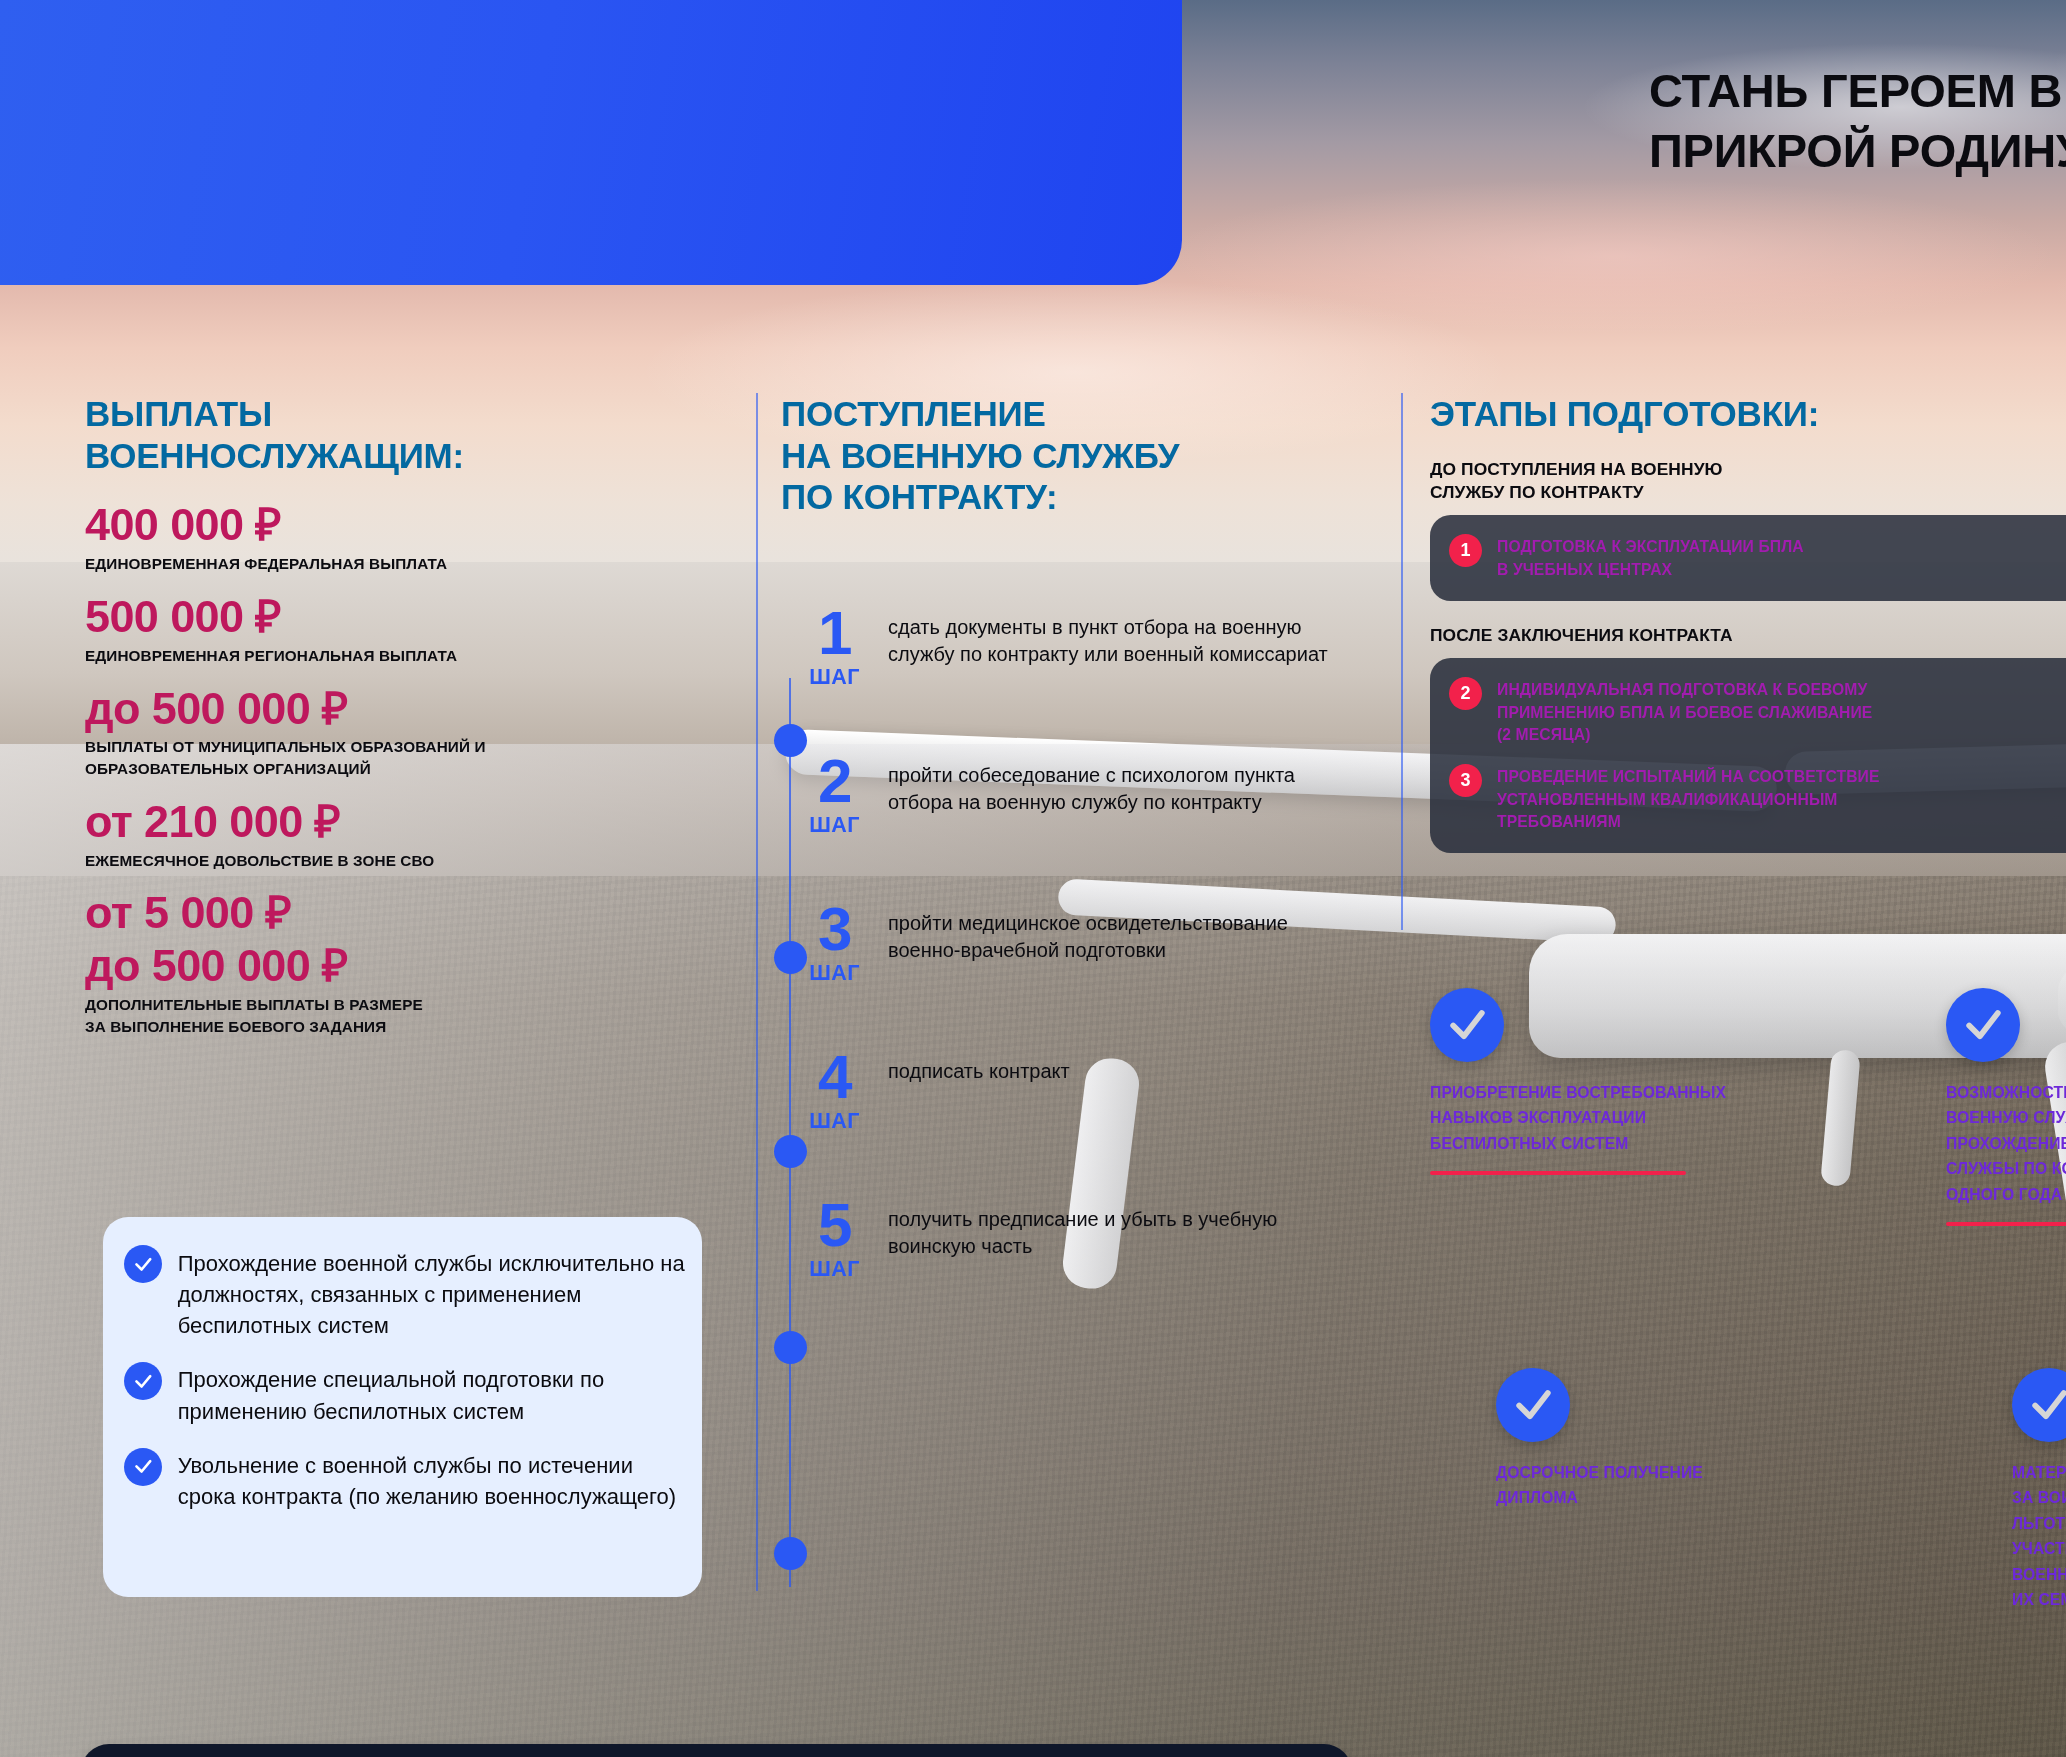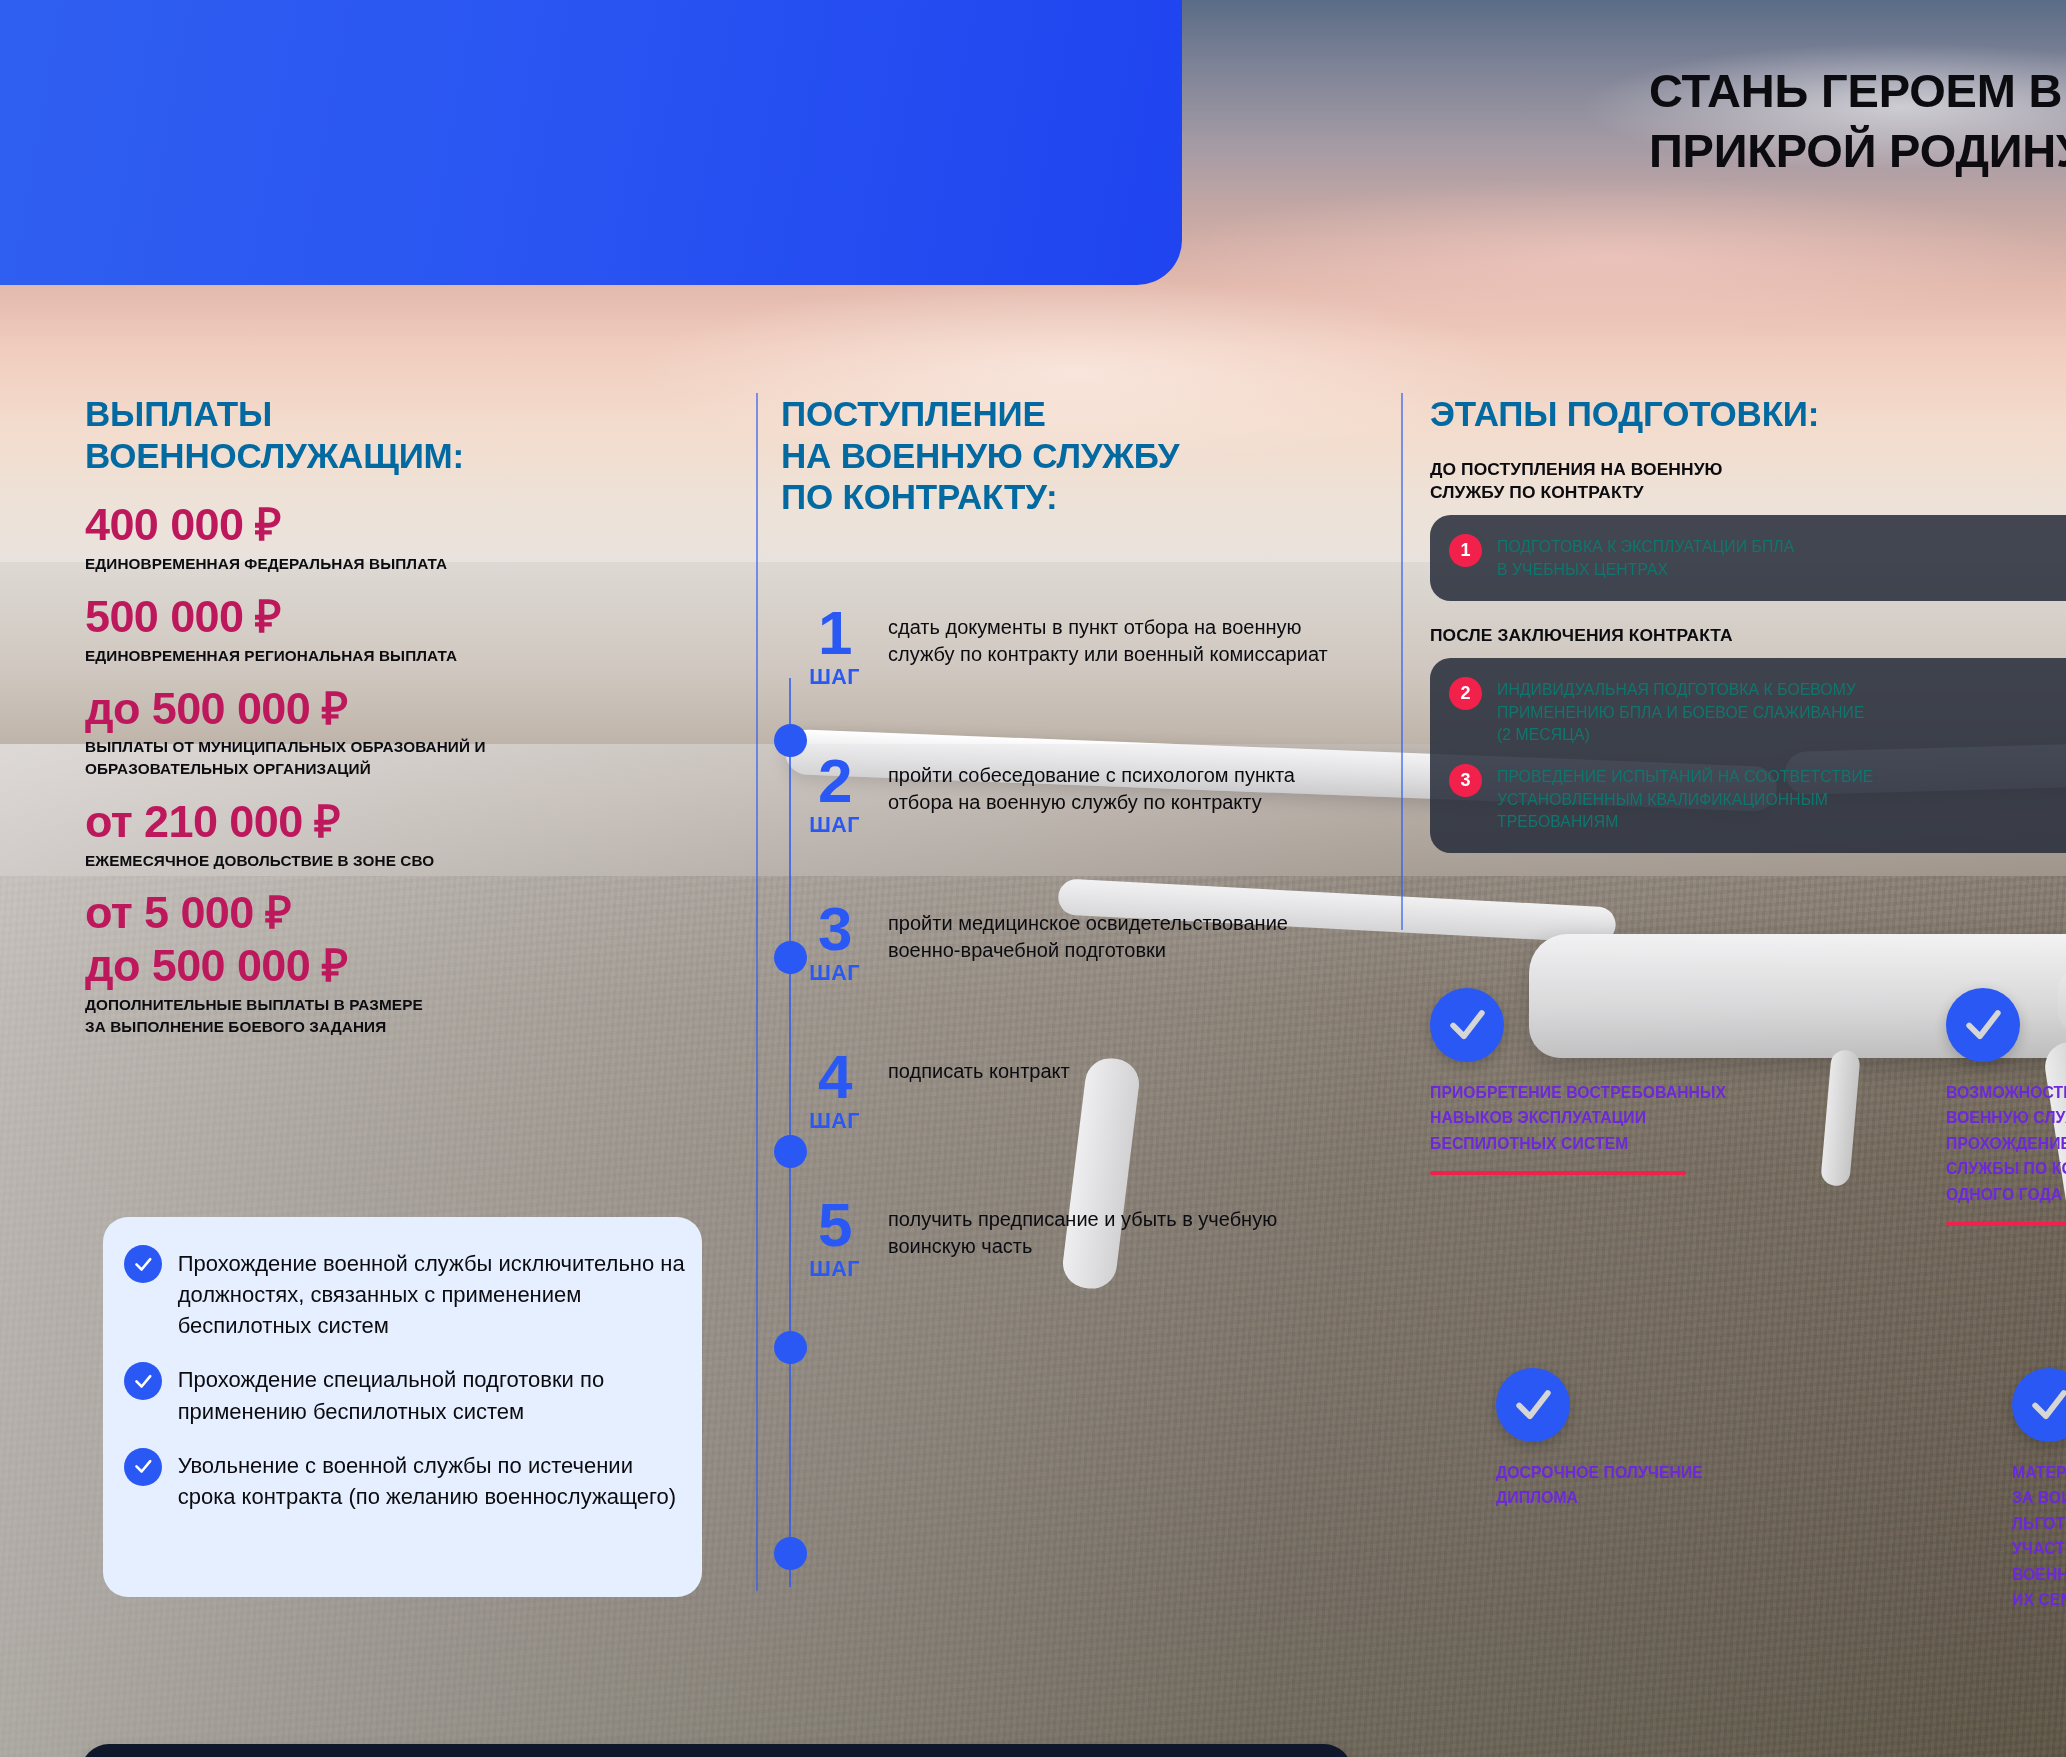--- a/index.html
+++ b/index.html
@@ -194,21 +194,21 @@
     margin-top:10.7px; background:rgba(38,44,58,.86); border-radius:20.7px;
     padding:19px 22px 19px 19px; display:flex; flex-direction:column; gap:16.5px;
   }
   .dc-row { display:flex; gap:15px; align-items:flex-start; }
   .dc-badge {
     flex:0 0 auto; width:33px; height:33px; border-radius:50%;
     background:#f2214b; color:#ffffff; font-weight:800; font-size:18px;
     display:flex; align-items:center; justify-content:center;
   }
   .dc-text {
-    color:#0f766e; font-weight:400; font-size:15.7px; line-height:1.44;
+    color:#a21caf; font-weight:700; font-size:15.7px; line-height:1.44;
     text-transform:uppercase; letter-spacing:0.1px; padding-top:2.5px;
   }
 
   
   .benefit { position:absolute; z-index:5; width:397px; }
   .b-check {
     width:74px; height:74px; border-radius:50%;
     background:#2a58f4; display:flex; align-items:center; justify-content:center;
     box-shadow:0 4.1px 12.4px rgba(0,0,0,.2);
   }

